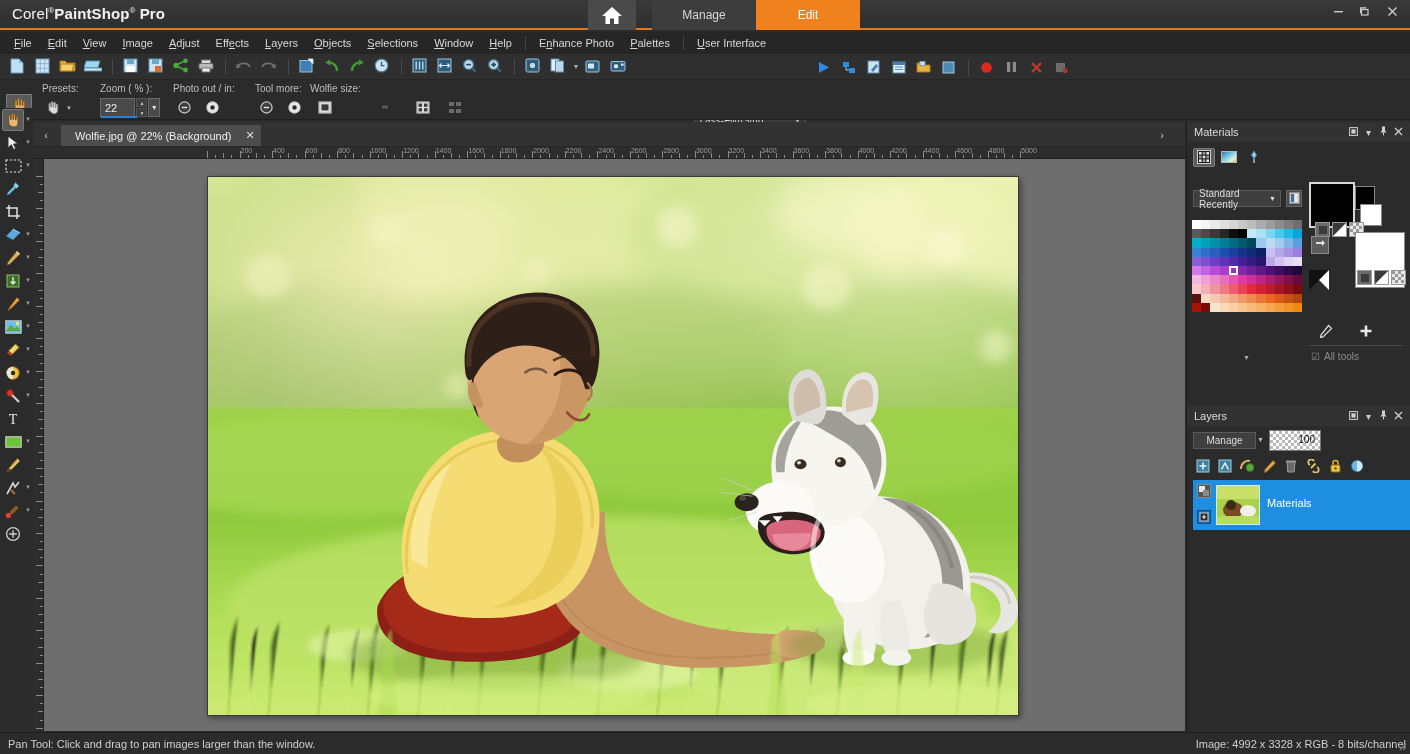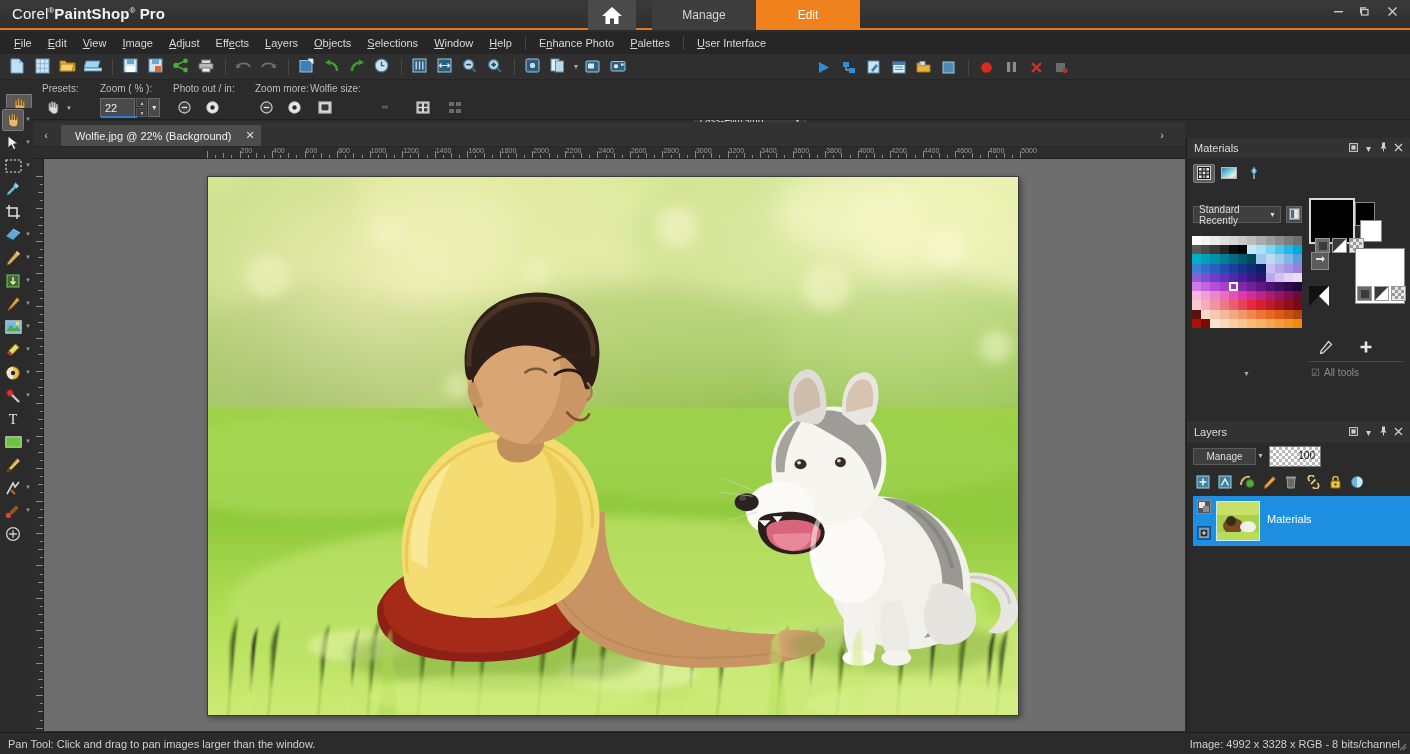--- a/index.html
+++ b/index.html
@@ -142,21 +142,21 @@
   }
   .photoframe {
     position:absolute; left:163px; top:17px; width:812px; height:540px;
     border:1px solid #3a3a3a; box-shadow:2px 2px 6px rgba(0,0,0,.4);
     overflow:hidden; background:#89c020;
   }
   .photo { position:absolute; inset:0; }
 
   
   .rightpanel { position:absolute; left:1186px; top:122px; width:224px; height:610px;
-    background:#2b2b2b; border-left:1px solid #1e1e1e;margin-top:16px; }
+    background:#2b2b2b; border-left:1px solid #1e1e1e; }
   .paneltitle { height:20px; background:#323232; display:flex; align-items:center;
     padding-left:7px; font-size:11px; color:#ddd; position:relative; }
   .panelbtns { position:absolute; right:4px; top:0; height:20px; display:flex; align-items:center; }
   .pbtn { width:15px; height:20px; display:flex; align-items:center; justify-content:center;
     color:#ccc; font-size:10px; cursor:pointer; }
 
   .matbody { background:#2b2b2b; position:relative; height:258px; }
   .segbtns { display:flex; padding:6px 0 0 6px; }
   .seg { width:22px; height:19px; margin-right:3px; display:flex; align-items:center;
     justify-content:center; cursor:pointer; border-radius:2px; }
@@ -218,21 +218,21 @@
   .lfcar { width:9px; height:20px; display:flex; align-items:center; justify-content:center;
     font-size:6px; color:#aaa; cursor:pointer; }
 
   
   .statusbar {
     position:absolute; left:0; bottom:0; width:1410px; height:22px;
     background:#2b2b2b; border-top:1px solid #1d1d1d;
     display:flex; align-items:center;
   }
   .sbleft { padding-left:8px; font-size:11px; color:#cfcfcf; }
-  .sbright { margin-left:auto; padding-right:10px; font-size:11px; color:#cfcfcf; }
+  .sbright { margin-left:auto; padding-right:4px; font-size:11px; color:#cfcfcf; }
   .grip { position:absolute; right:3px; bottom:3px; width:10px; height:10px; }
 </style>
 </head>
 <body>
 
 <div class="app">
 
   <div class="titlebar">
     <div class="brand">
       <span>Corel</span><span class="tm">®</span><span class="b">PaintShop</span><span class="tm">®</span> <span class="b">Pro</span>
@@ -601,21 +601,21 @@
             <span>
           <svg width="13" height="13" viewBox="0 0 13 13">
                 <circle cx="6.5" cy="6.5" r="5.6" fill="#e8e8e8" stroke="#cfcfcf" stroke-width="1.1"></circle>
                 <circle cx="6.5" cy="6.5" r="2.2" fill="#2b2b2b"></circle>
               </svg></span>
           </div>
       </div>
     </div>
 
     <div class="optgrp" style="left:255px;width:70px;">
-      <span class="optlabel">Zoom more:</span>
+      <span class="optlabel">Tool more:</span>
       <div class="optrow">
         <div class="obtn">
             <span>
           <svg width="13" height="13" viewBox="0 0 13 13">
                 <circle cx="6.5" cy="6.5" r="5.6" fill="#3f3f3f" stroke="#cfcfcf" stroke-width="1.1"></circle>
                 <path d="M3.8 6.5h5.4" stroke="#e8e8e8" stroke-width="1.4"></path>
               </svg></span>
           </div>
         <div class="obtn" style="margin-left:6px;">
             <span>

